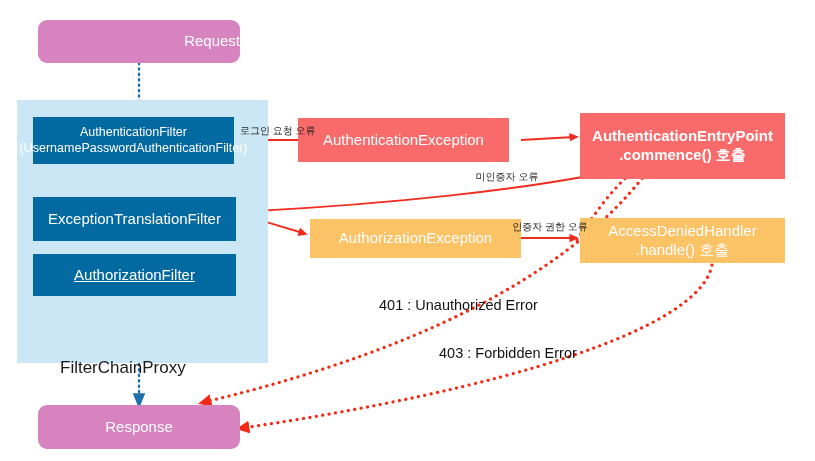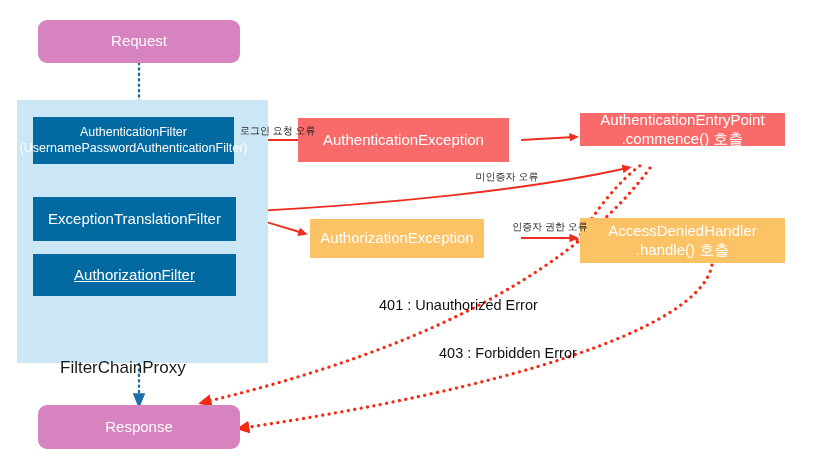--- a/index.html
+++ b/index.html
@@ -143,21 +143,21 @@
     <path class="red-dot" d="M650,168 C560,290 380,360 205,402" marker-end="url(#redheadD)"></path>
 
     <path class="red-dot" d="M712,265 C700,330 500,390 243,428" marker-end="url(#redheadD)"></path>
 
     <path class="red-dot" d="M577,240 C600,205 620,180 641,165"></path>
   </svg>
 
   <div id="proxy-container" style="left:17px; top:100px; width:251px; height:263px;"></div>
   <div id="proxy-label" style="left:60px; top:330px; width:195px;">FilterChainProxy</div>
 
-  <div class="box ep" style="left:38px; top:20px; width:202px; height:43px;">
+  <div class="box ep" style="left:38px; top:20px; width:202px; height:43px;justify-content:flex-end;">
     <span>Request</span>
   </div>
 
   <div class="box filter" style="left:33px; top:117px; width:201px; height:47px;">
     <div>
       <span class="l2">AuthenticationFilter</span>
       <span class="l2">(UsernamePasswordAuthenticationFilter)</span>
     </div>
   </div>
 
@@ -166,25 +166,25 @@
   </div>
 
   <div class="box filter big" style="left:33px; top:254px; width:203px; height:42px;text-decoration:underline;">
     <span>AuthorizationFilter</span>
   </div>
 
   <div class="box red" style="left:298px; top:118px; width:211px; height:44px;">
     <span>AuthenticationException</span>
   </div>
 
-  <div class="box orange" style="left:310px; top:219px; width:174px; height:39px;">
+  <div class="box orange" style="left:310px; top:219px; width:211px; height:39px;">
     <span>AuthorizationException</span>
   </div>
 
-  <div class="box red" style="left:580px; top:113px; width:205px; height:33px;">
+  <div class="box red" style="left:580px; top:113px; width:205px; height:66px;font-weight:bold;">
     <div>
       <span class="l2">AuthenticationEntryPoint</span>
       <span class="l2">.commence() 호출</span>
     </div>
   </div>
 
   <div class="box orange" style="left:580px; top:218px; width:205px; height:45px;">
     <div>
       <span class="l2">AccessDeniedHandler</span>
       <span class="l2">.handle() 호출</span>

